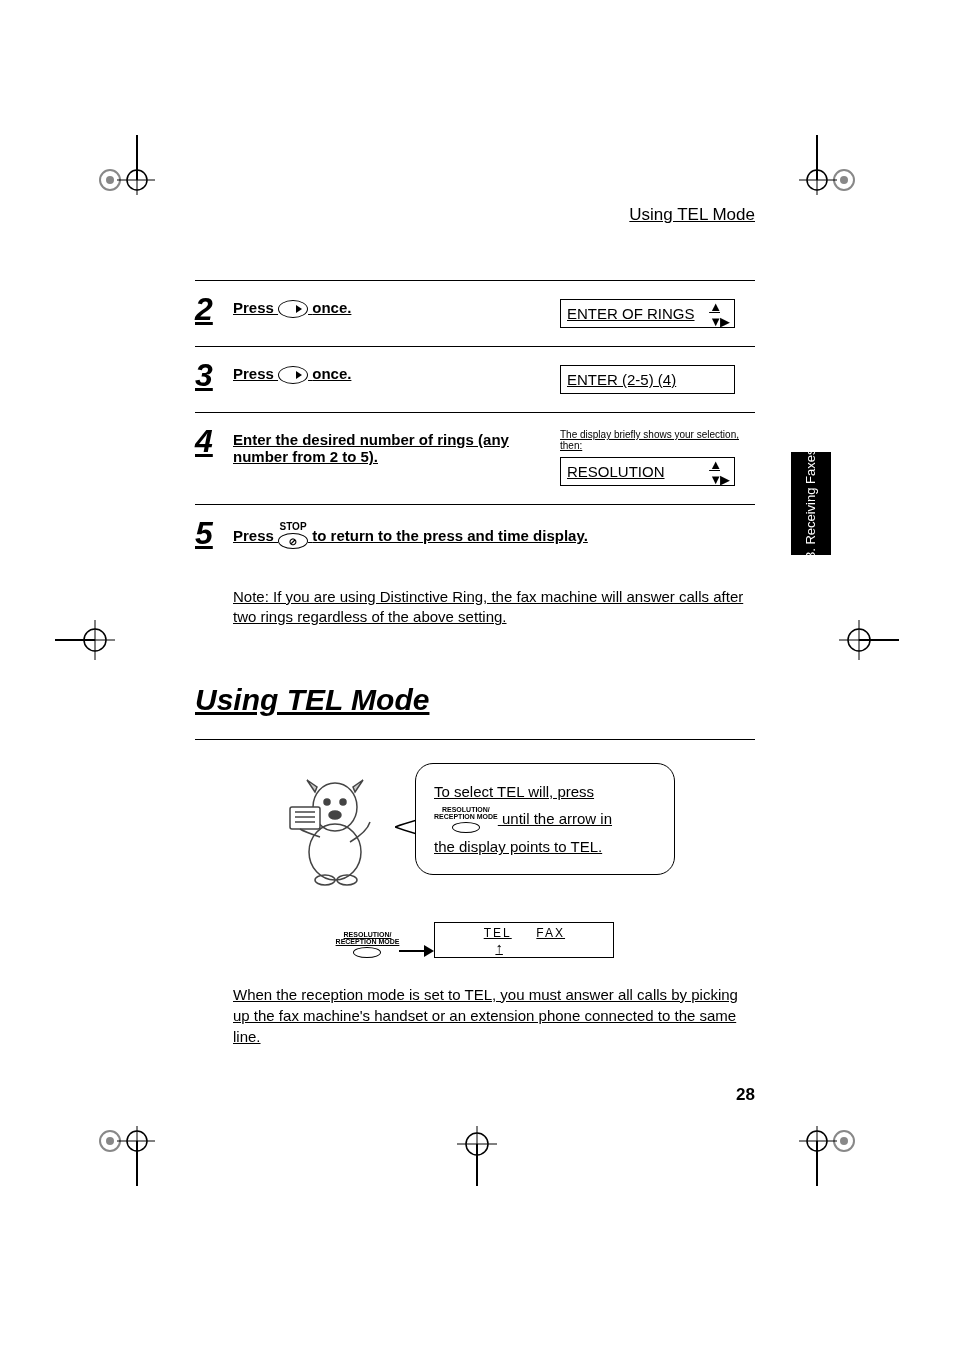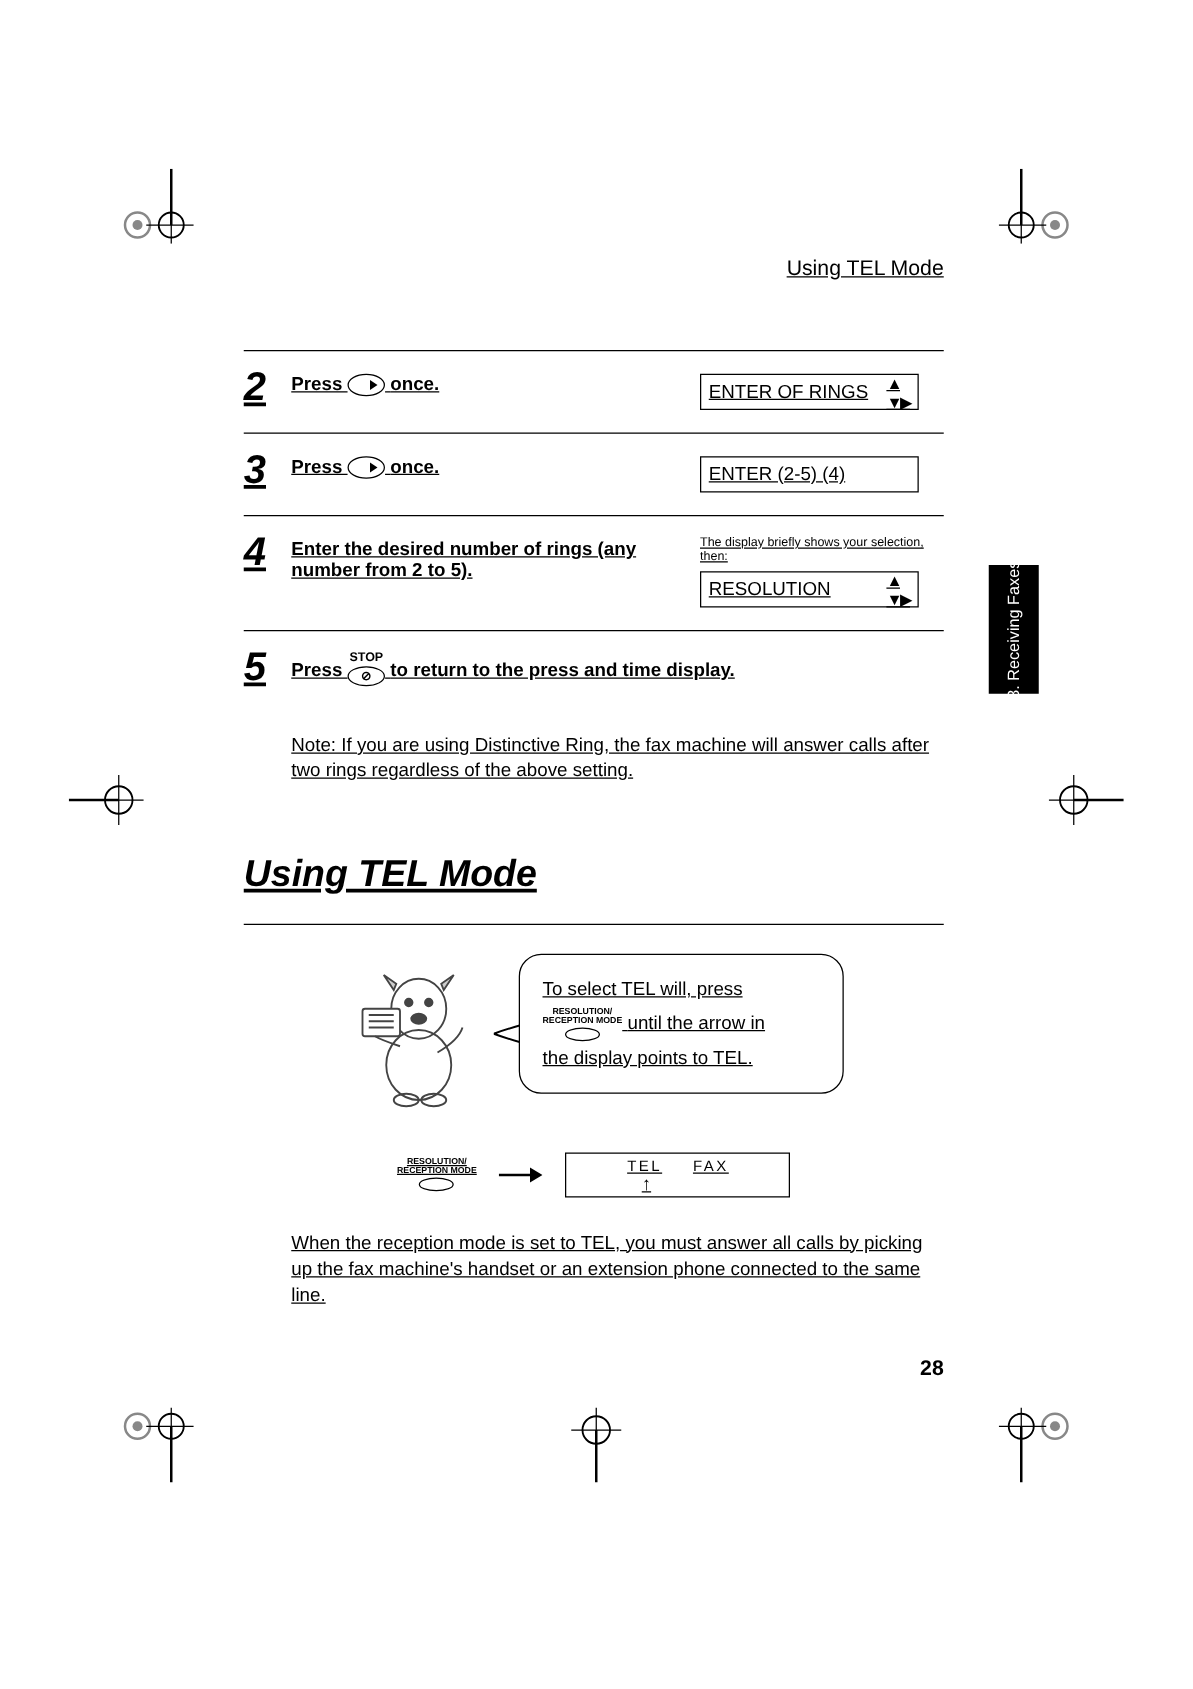--- a/index.html
+++ b/index.html
@@ -178,23 +178,22 @@
   }
   .res-btn .oval2 {
     border: 1.2px solid #000;
     border-radius: 50%;
     width: 28px; height: 11px;
     margin: 2px auto 0;
   }
 
   .mode-row {
     display: flex;
-    align-items: center;
-    justify-content: center;
-    gap: 18px;
+    align-items: flex-end;
+    justify-content: center;
     margin: 10px 0 25px;
   }
   .mode-arrow {
     width: 35px; height: 14px;
   }
   .mode-lcd {
     border: 1.5px solid #000;
     width: 180px;
     padding: 3px 8px 2px;
     text-align: center;

